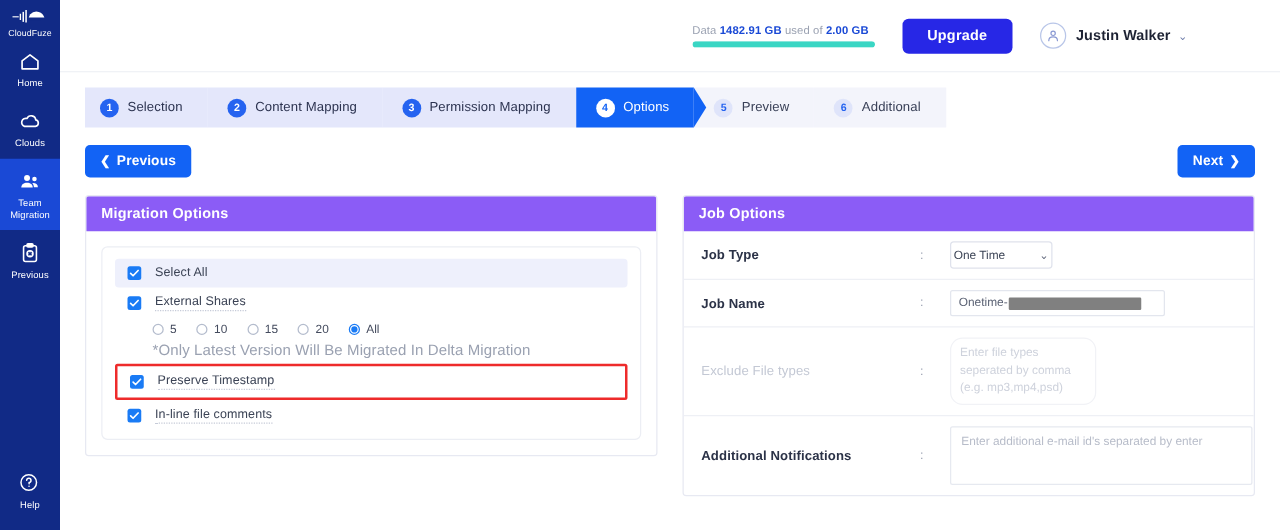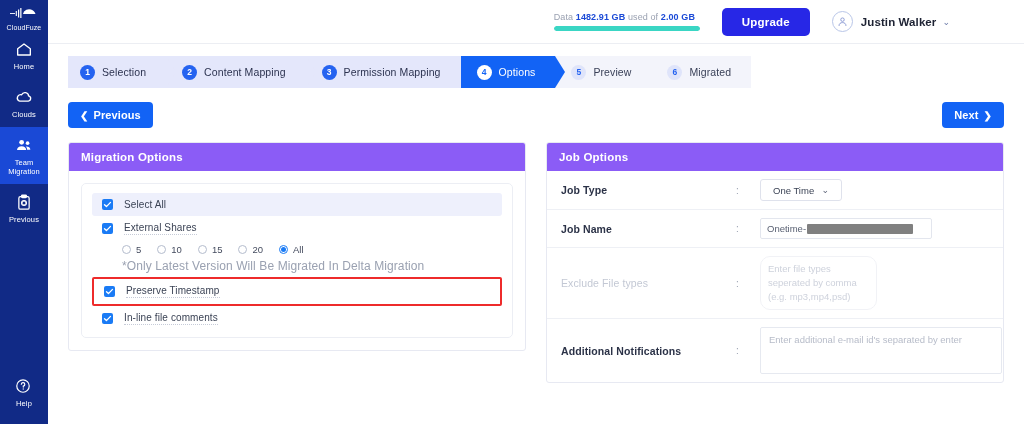--- a/index.html
+++ b/index.html
@@ -39,21 +39,21 @@
     font-size: 7.5px; line-height: 9px; text-align: center; color: #ffffff;
     letter-spacing: .1px;
   }
   .nav-help { position: absolute; bottom: 8px; left: 0; }
 
   
   .main { flex: 1 1 auto; height: 424px; background: #ffffff; position: relative; }
 
   
   .topbar {
-    height: 44px; width: 100%;
+    height: 58px; width: 100%;
     border-bottom: 1px solid #eceef3;
     display: flex; align-items: center; justify-content: flex-end;
     padding-right: 74px; gap: 22px;
     background: #ffffff;
   }
   .quota { display: flex; flex-direction: column; gap: 4px; width: 146px; }
   .quota-text { font-size: 9px; color: #9aa1b1; white-space: nowrap; letter-spacing: .1px; }
   .quota-text b { color: #1a49d6; font-weight: 700; }
   .quota-bar { height: 5px; border-radius: 3px; background: #e6f7f5; overflow: hidden; }
   .quota-fill { height: 100%; width: 100%; background: #3ad6c4; border-radius: 3px; }
@@ -164,21 +164,21 @@
   }
   .jrow:last-child { border-bottom: none; }
   .jlabel { width: 175px; font-size: 10.5px; font-weight: 700; color: #2b3247; letter-spacing: .1px; }
   .jlabel.muted { font-weight: 400; color: #c3c8d4; }
   .jcolon { width: 24px; font-size: 10px; color: #9aa1b1; }
   .jfield { flex: 1 1 auto; }
 
   .select-box {
     width: 82px; height: 22px; border: 1px solid #dfe2ec; border-radius: 3px;
     background: #fff; display: flex; align-items: center; justify-content: space-between;
-    padding: 0 12px; font-size: 9.5px; color: #3b4355; cursor: pointer;
+    padding: 0 2px; font-size: 9.5px; color: #3b4355; cursor: pointer;
   }
   .select-box .sc { color: #5d6479; font-size: 9px; }
 
   .text-in {
     width: 172px; height: 21px; border: 1px solid #e3e6ee; border-radius: 2px;
     display: flex; align-items: center; padding: 0 6px; gap: 0px;
     font-size: 9.5px; color: #5a6173; background: #fff; cursor: text; overflow: hidden;
   }
   .redact {
     display:inline-block; height: 10px; width: 106px; background: #808080;
@@ -317,21 +317,21 @@
         <div class="step active">
           <span class="num">4</span>
           <span class="lbl">Options</span>
         </div>
         <div class="step upcoming">
           <span class="num">5</span>
           <span class="lbl">Preview</span>
         </div>
         <div class="step upcoming last">
           <span class="num">6</span>
-          <span class="lbl">Migrated</span>
+          <span class="lbl">Additional</span>
         </div>
       </nav>
 
       <div class="navrow">
         <button class="pill-btn">
           <span class="chev">❮</span>
           <span>Previous</span>
         </button>
         <button class="pill-btn">
           <span>Next</span>

